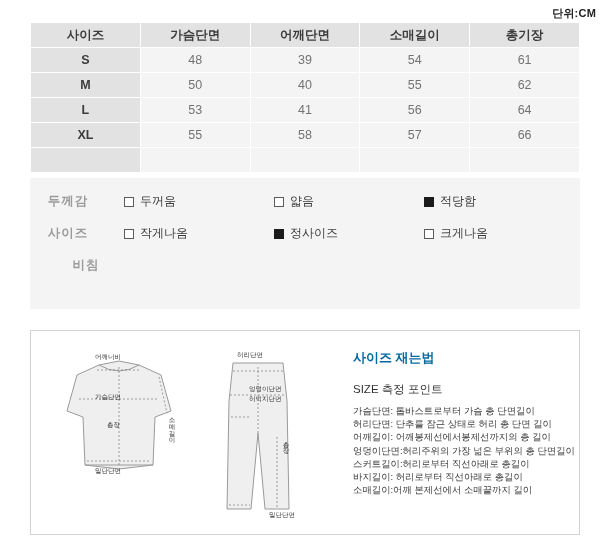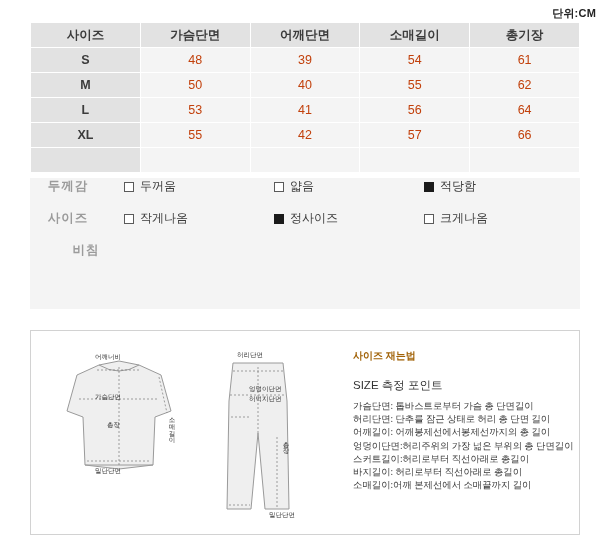--- a/index.html
+++ b/index.html
@@ -52,39 +52,39 @@
     font-size: 12.5px;
   }
   table.size-table tbody th {
     background: #e2e2e2;
     color: #3c3c3c;
     font-weight: bold;
     width: 86px;
   }
   table.size-table tbody td {
     background: #f4f4f4;
-    color: #c2410c;
+    color: #737373;
   }
   table.size-table tbody tr.empty-row th,
   table.size-table tbody tr.empty-row td {
     height: 25px;
   }
 
   
   .attr-block {
     position: absolute;
     left: 30px;
     top: 178px;
     width: 550px;
     height: 131px;
     background: #f4f4f4;
   }
   .attr-row {
     display: flex;
-    align-items: flex-start;
+    align-items: flex-end;
     height: 32px;
     padding: 0 6px;
   }
   .attr-label {
     width: 100px;
     text-align: center;
     font-size: 12.5px;
     font-weight: bold;
     color: #9b9b9b;
     letter-spacing: 1px;
@@ -131,33 +131,33 @@
     width: 300px;
     height: 190px;
   }
   .text-area {
     position: absolute;
     left: 322px;
     top: 18px;
     width: 220px;
   }
   .guide-title {
-    font-size: 10px;
-    font-weight: bold;
-    color: #a16207;
+    font-size: 13px;
+    font-weight: bold;
+    color: #0369a1;
     margin-bottom: 4px;
   }
   .guide-sub {
     font-size: 11.5px;
     color: #333;
     margin-bottom: 7px;
     margin-top: 15px;
   }
   .guide-lines { font-size: 9.4px; line-height: 13.2px; color: #3a3a3a; }
-  .guide-lines div { white-space: nowrap; font-family: Liberation Serif, serif; }
+  .guide-lines div { white-space: nowrap; }
 
   .fig-label {
     position: absolute;
     font-size: 6.5px;
     color: #2f2f2f;
     white-space: nowrap;
   }
   .fig-label.vert {
     writing-mode: vertical-rl;
     text-orientation: mixed;
@@ -200,21 +200,21 @@
         <tr>
           <th>L</th>
           <td>53</td>
           <td>41</td>
           <td>56</td>
           <td>64</td>
         </tr>
         <tr>
           <th>XL</th>
           <td>55</td>
-          <td>42</td>
+          <td>58</td>
           <td>57</td>
           <td>66</td>
         </tr>
         <tr class="empty-row">
           <th></th>
           <td></td>
           <td></td>
           <td></td>
           <td></td>
         </tr>

